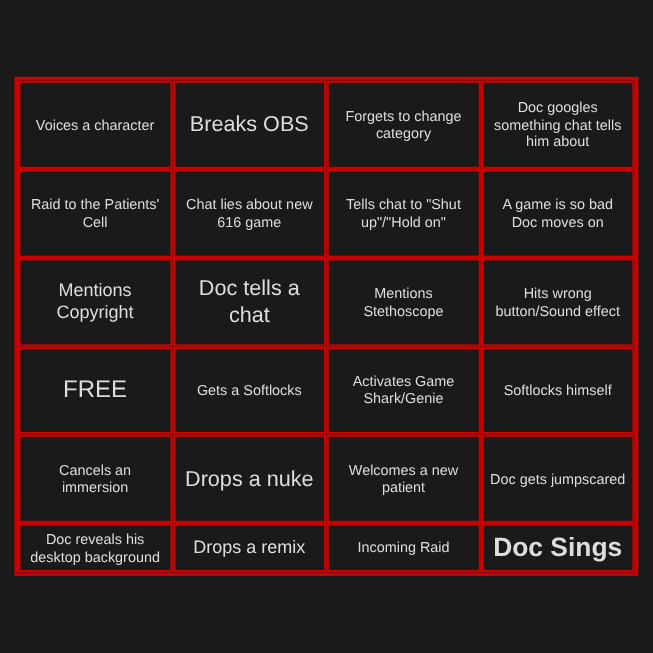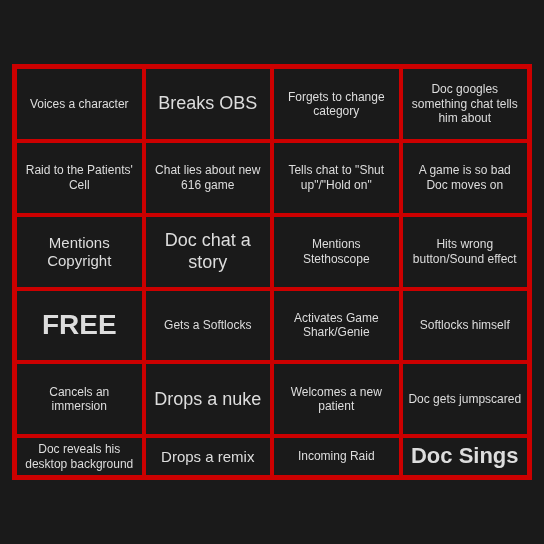--- a/index.html
+++ b/index.html
@@ -43,22 +43,22 @@
     }
     .bingo-cell.xlarge-text span {
       font-size: 22px;
       font-weight: bold;
     }
     .bingo-cell.medium-large span {
       font-size: 15px;
       font-weight: normal;
     }
     .bingo-cell.free {
-      font-size: 28px;
-      font-weight: bold;
+      font-size: 20px;
+      font-weight: normal;
       color: #dddddd;
     }
   </style>
 </head>
 <body>
 
 <div class="bingo-board">
 <div class="bingo-cell">
       <span>Voices a character</span>
     </div>
@@ -80,21 +80,21 @@
     <div class="bingo-cell">
       <span>Tells chat to "Shut up"/"Hold on"</span>
     </div>
     <div class="bingo-cell">
       <span>A game is so bad Doc moves on</span>
     </div>
     <div class="bingo-cell medium-large">
       <span>Mentions Copyright</span>
     </div>
     <div class="bingo-cell large-text">
-      <span>Doc chat a story</span>
+      <span>Doc tells a chat</span>
     </div>
     <div class="bingo-cell">
       <span>Mentions Stethoscope</span>
     </div>
     <div class="bingo-cell">
       <span>Hits wrong button/Sound effect</span>
     </div>
     <div class="bingo-cell free">FREE</div>
     <div class="bingo-cell">
       <span>Gets a Softlocks</span>

